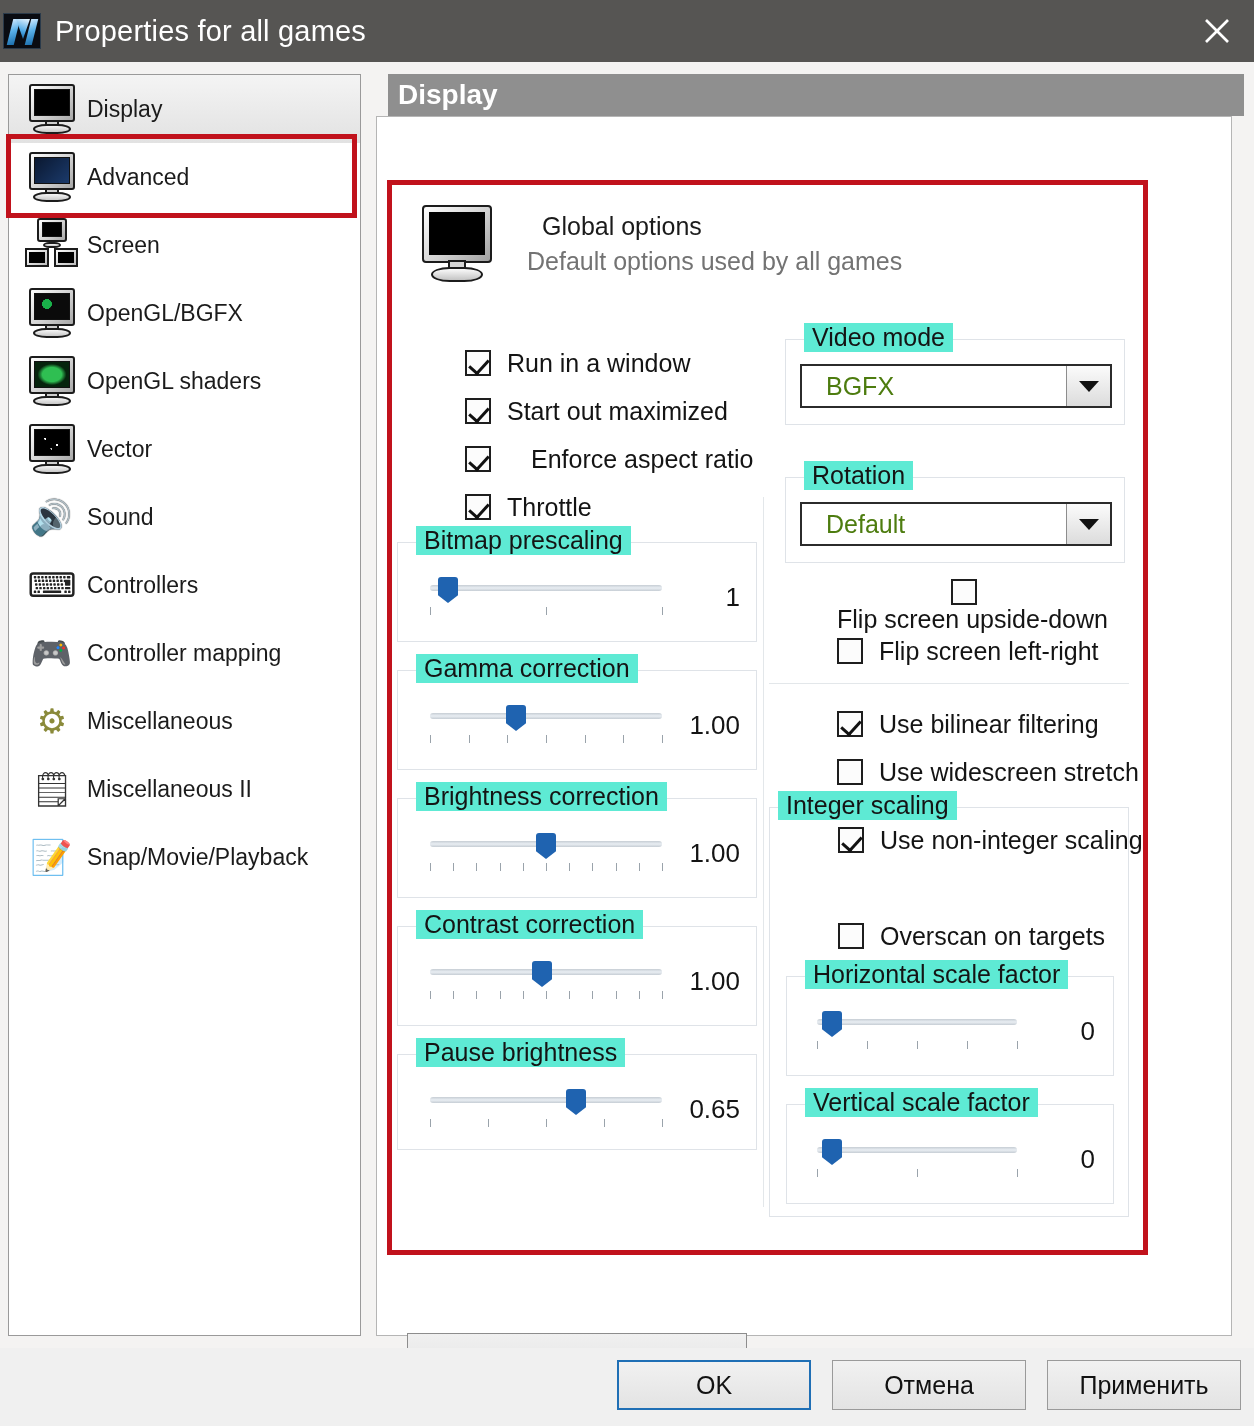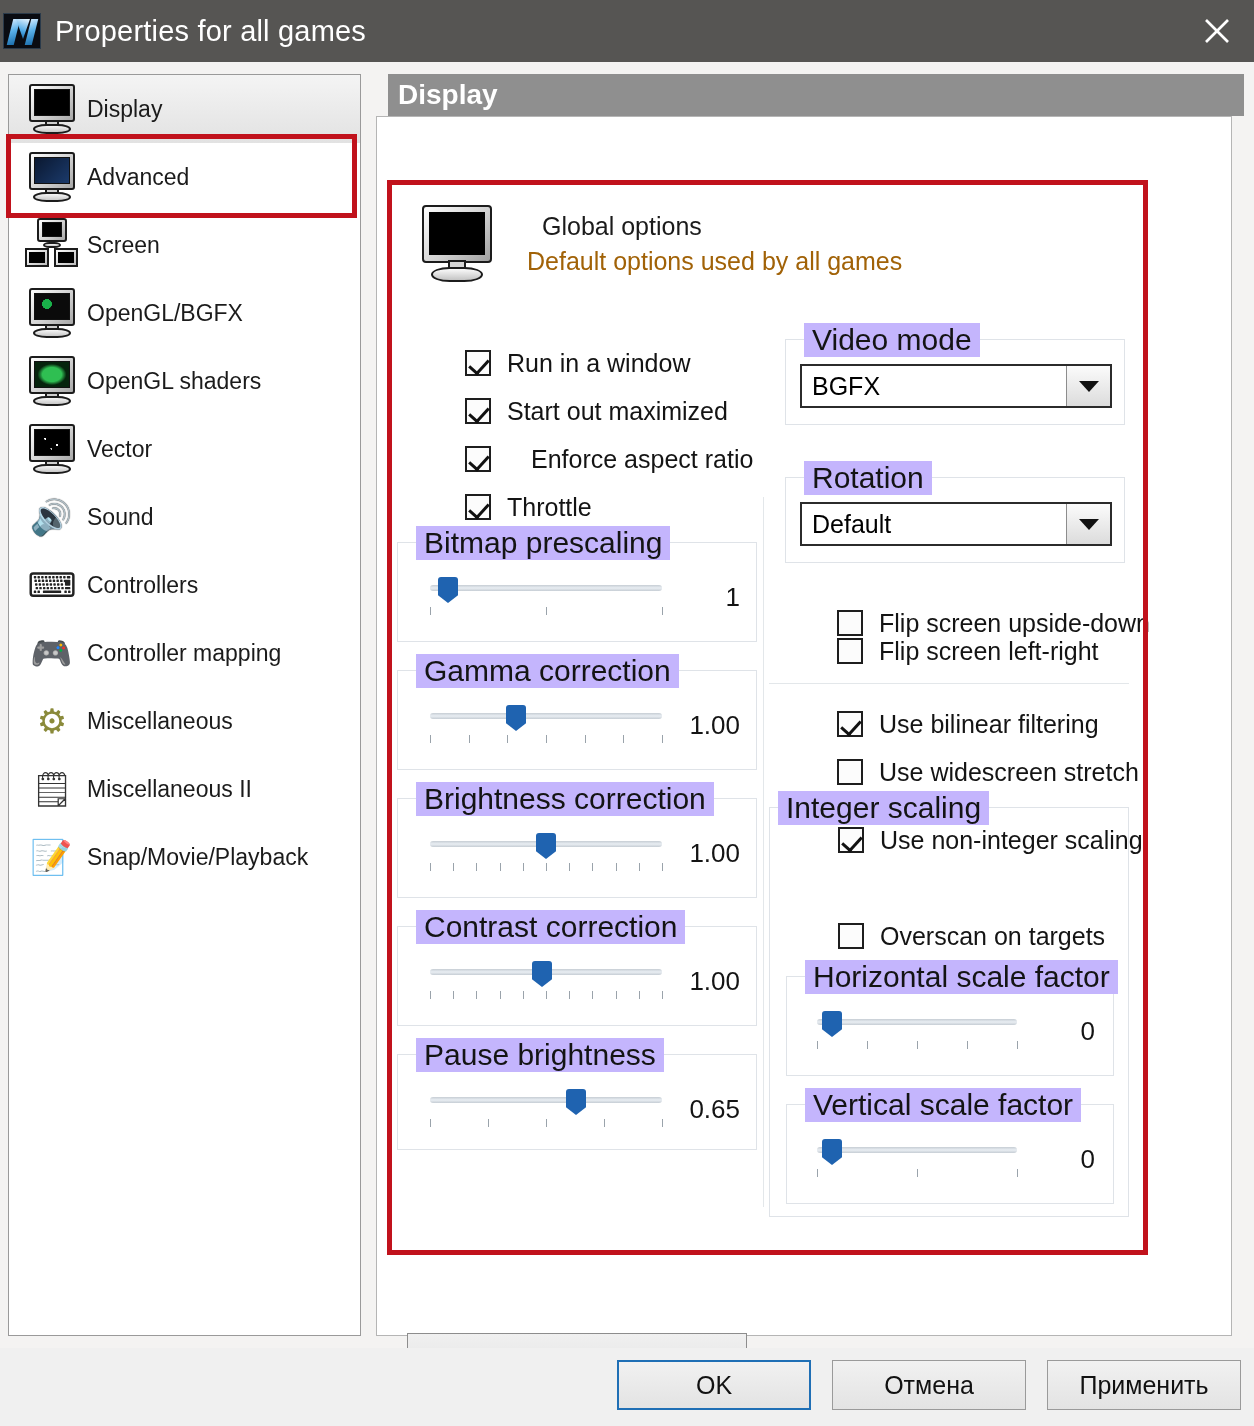--- a/index.html
+++ b/index.html
@@ -112,41 +112,41 @@
   #global-mon { width: 80px; height: 78px; position: relative; margin-right: 30px; }
   #global-mon .case {
     position: absolute; left: 5px; top: 0; width: 70px; height: 58px;
     background: linear-gradient(135deg,#fdfdfd 0%,#d2d2d2 55%,#a0a0a0 100%);
     border: 2px solid #1c1c1c; border-radius: 4px;
   }
   #global-mon .scr { position:absolute; left:12px; top:7px; width:56px; height:43px; background:#000; }
   #global-mon .neck { position:absolute; left:31px; top:55px; width:18px; height:9px; background:#d5d5d5; border:2px solid #1c1c1c; }
   #global-mon .base { position:absolute; left:14px; top:62px; width:52px; height:15px; background: linear-gradient(to bottom,#fafafa,#c4c4c4); border:2px solid #1c1c1c; border-radius:50%/70%; }
   .glob-line1 { font-size: 25px; color:#1b1b1b; line-height: 34px; margin-left: 15px; }
-  .glob-line2 { font-size: 25px; color:#a16207; line-height: 36px; }
+  .glob-line2 { font-size: 25px; color:#737373; line-height: 36px; }
 
   
   .cbrow { display: flex; align-items: center; height: 48px; margin-left: 48px; }
   .cbox {
     width: 26px; height: 26px; flex: none;
     background: #fcfcfc; border: 2px solid #1e1e1e;
     position: relative; margin-right: 16px;
   }
   .cbox.checked::after {
     content: ""; position: absolute; left: 6px; top: 3px;
     width: 9px; height: 16px; border: solid #111; border-width: 0 3px 3px 0;
     transform: rotate(42deg);
   }
   .cblabel { font-size: 25px; color: #141414; white-space: nowrap; }
 
   
   .group { position: absolute; border: 1px solid #dfe3e8; background: #fff; }
   .group > .gtitle {
-    position: absolute; left: 18px; top: -17px; background: #c4b5fd;
-    padding: 0 8px; font-size: 30px; color: #141414; white-space: nowrap;
+    position: absolute; left: 18px; top: -17px; background: #5eead4;
+    padding: 0 8px; font-size: 25px; color: #141414; white-space: nowrap;
   }
 
   
   .slider-row { position: absolute; display: flex; align-items: center; }
   .track-wrap { position: relative; flex: none; }
   .track {
     position: absolute; left: 0; top: 8px; height: 6px; width: 100%;
     background: linear-gradient(to bottom,#c6cdd4 0%,#e9eef3 50%,#c6cdd4 100%);
     border-radius: 3px;
   }
@@ -157,21 +157,21 @@
   }
   .ticks { position: absolute; left: 0; top: 30px; width: 100%; height: 10px; }
   .ticks i { position: absolute; top: 0; width: 1px; height: 8px; background: #9aa3ab; }
   .slider-val { font-size: 26px; color: #141414; text-align: right; flex: none; }
 
   
   .combo {
     position: absolute; height: 44px; background: #ffffff;
     border: 2px solid #2b2b2b; display: flex; align-items: center;
   }
-  .combo .ctext { font-size: 25px; color: #000000; margin-left: 10px; flex: 1; white-space: nowrap; }
+  .combo .ctext { font-size: 25px; color: #4d7c0f; margin-left: 24px; flex: 1; white-space: nowrap; }
   .combo .cbtn {
     width: 44px; height: 40px; margin-right: 0;
     background: linear-gradient(to bottom,#fbfbfb,#dcdcdc);
     border-left: 1px solid #8d8d8d; display: flex; align-items: center; justify-content: center;
   }
   .combo .cbtn .arrow {
     width: 0; height: 0; border-left: 10px solid transparent;
     border-right: 10px solid transparent; border-top: 11px solid #111;
   }
 
@@ -485,21 +485,21 @@
             </div>
             <div class="group" style="left: 408px; top: 360px; width: 340px; height: 86px; border-color: rgb(223, 227, 232);">
               <div class="gtitle">Rotation</div>
               <div class="combo" style="left: 14px; top: 24px; width: 312px;">
                 <div class="ctext">Default</div>
                 <div class="cbtn">
                   <div class="arrow"></div>
                 </div>
               </div>
             </div>
-            <div class="cbrow" style="position: absolute; left: 412px; top: 482px;">
+            <div class="cbrow" style="position: absolute; left: 412px; top: 462px; flex-direction: column;">
               <div class="cbox"></div>
               <div class="cblabel">Flip screen upside-down</div>
             </div>
             <div class="cbrow" style="position: absolute; left: 412px; top: 510px;">
               <div class="cbox"></div>
               <div class="cblabel">Flip screen left-right</div>
             </div>
             <div class="hrule" style="left: 392px; top: 566px; width: 360px;"></div>
             <div class="cbrow" style="position: absolute; left: 412px; top: 583px;">
               <div class="cbox checked"></div>

